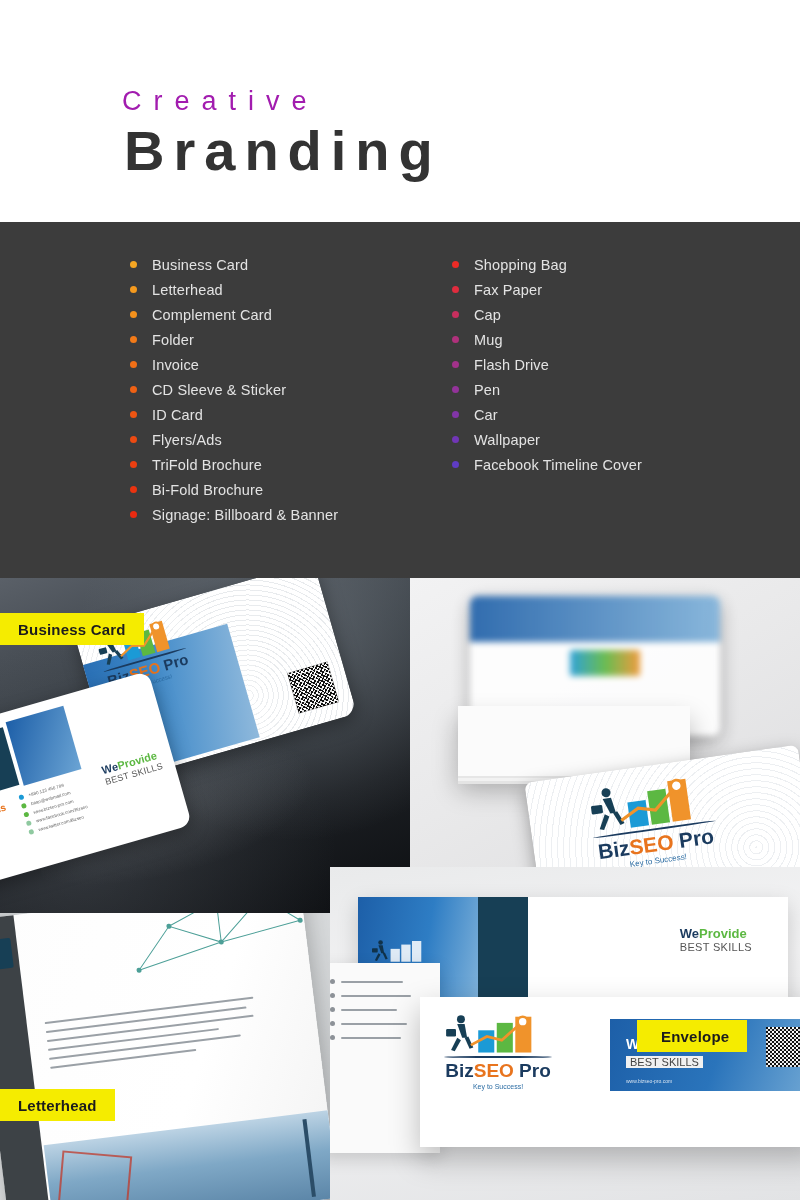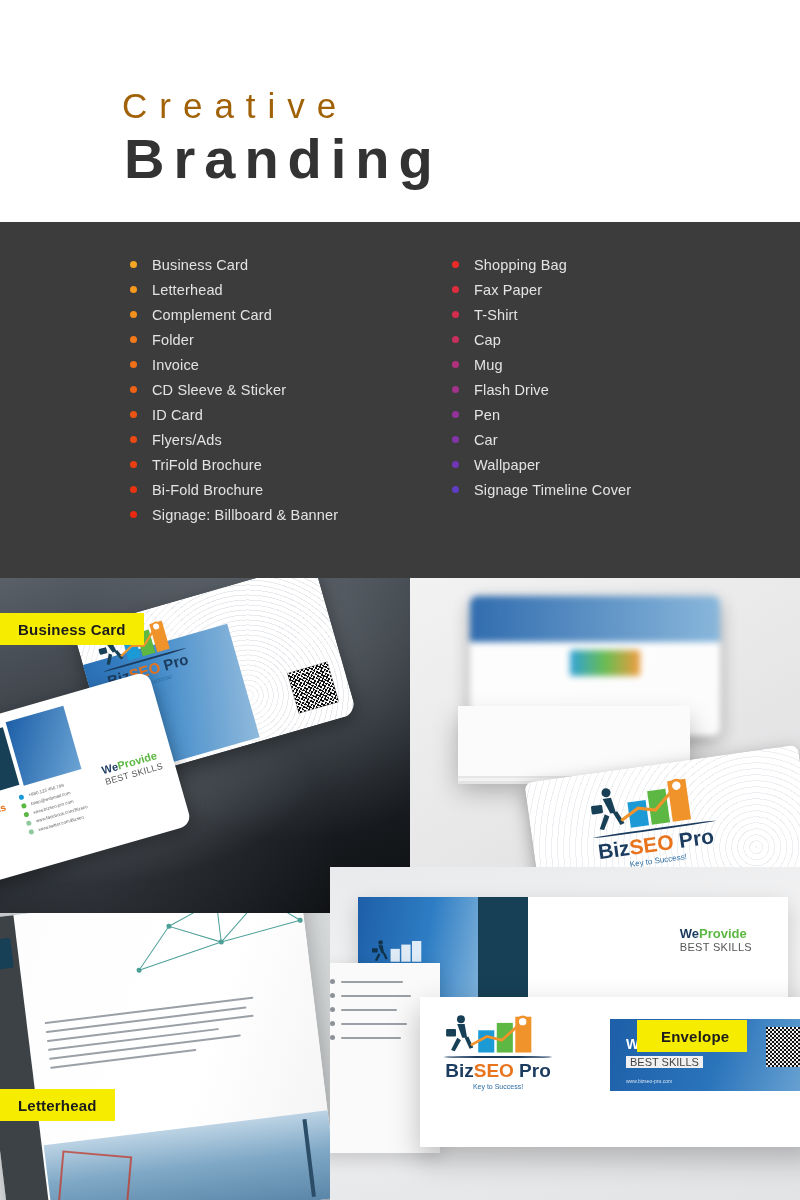--- a/index.html
+++ b/index.html
@@ -11,23 +11,23 @@
   }
   .page { position: relative; width: 800px; height: 1200px; }
 
   
   .header {
     height: 222px;
     background: #ffffff;
     padding: 88px 0 0 122px;
   }
   .title-small {
-    font-size: 35px;
+    font-size: 27px;
     letter-spacing: 12px;
-    color: #a16207;
+    color: #a21caf;
     font-weight: 400;
     line-height: 1;
   }
   .title-big {
     font-size: 56px;
     letter-spacing: 9px;
     color: #333333;
     font-weight: 700;
     line-height: 1.05;
     margin-top: 7px;
@@ -209,24 +209,20 @@
       <ul class="feat-list">
         <li>
             <span class="bullet" style="background: rgb(236, 43, 38);"></span>
             <span>Shopping Bag</span>
           </li>
         <li>
             <span class="bullet" style="background: rgb(224, 44, 62);"></span>
             <span>Fax Paper</span>
           </li>
         <li>
-            <span class="bullet" style="background: rgb(212, 45, 78);"></span>
-            <span>T-Shirt</span>
-          </li>
-        <li>
             <span class="bullet" style="background: rgb(200, 47, 94);"></span>
             <span>Cap</span>
           </li>
         <li>
             <span class="bullet" style="background: rgb(176, 49, 124);"></span>
             <span>Mug</span>
           </li>
         <li>
             <span class="bullet" style="background: rgb(163, 50, 139);"></span>
             <span>Flash Drive</span>
@@ -238,21 +234,21 @@
         <li>
             <span class="bullet" style="background: rgb(130, 53, 168);"></span>
             <span>Car</span>
           </li>
         <li>
             <span class="bullet" style="background: rgb(113, 54, 182);"></span>
             <span>Wallpaper</span>
           </li>
         <li>
             <span class="bullet" style="background: rgb(95, 60, 196);"></span>
-            <span>Signage Timeline Cover</span>
+            <span>Facebook Timeline Cover</span>
           </li>
       </ul>
     </div>
   </div>
 
   <div class="gallery">
 
     <div class="cell photo-bcard-dark">
       <div class="smudge"></div>
 

